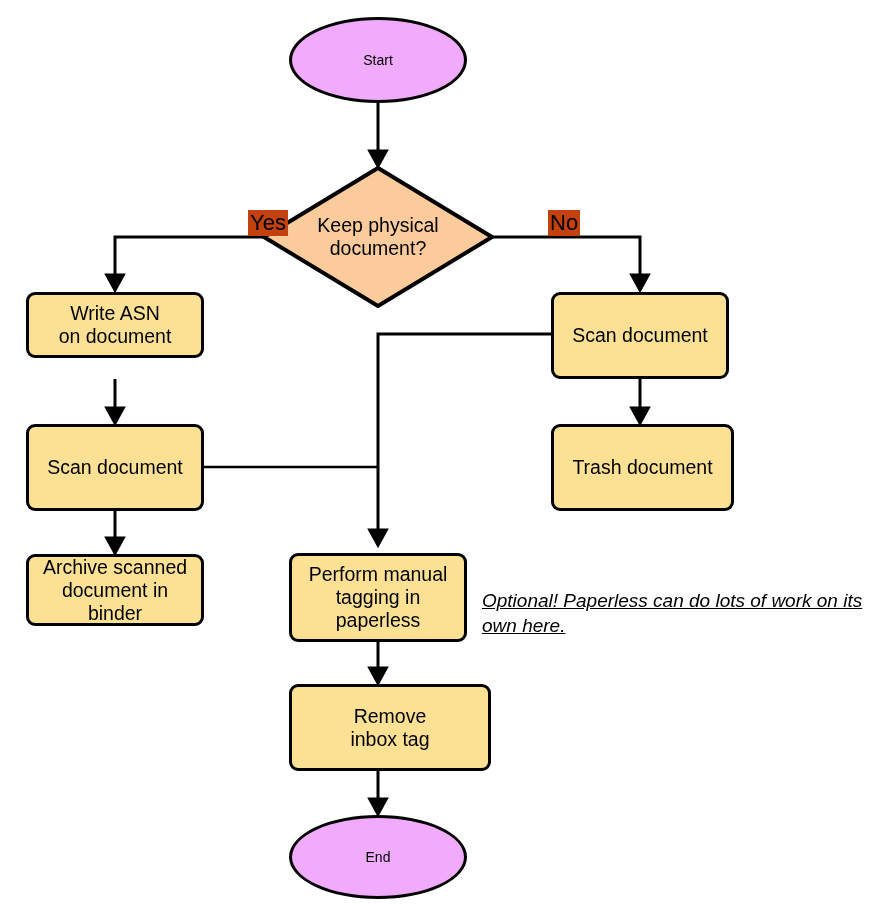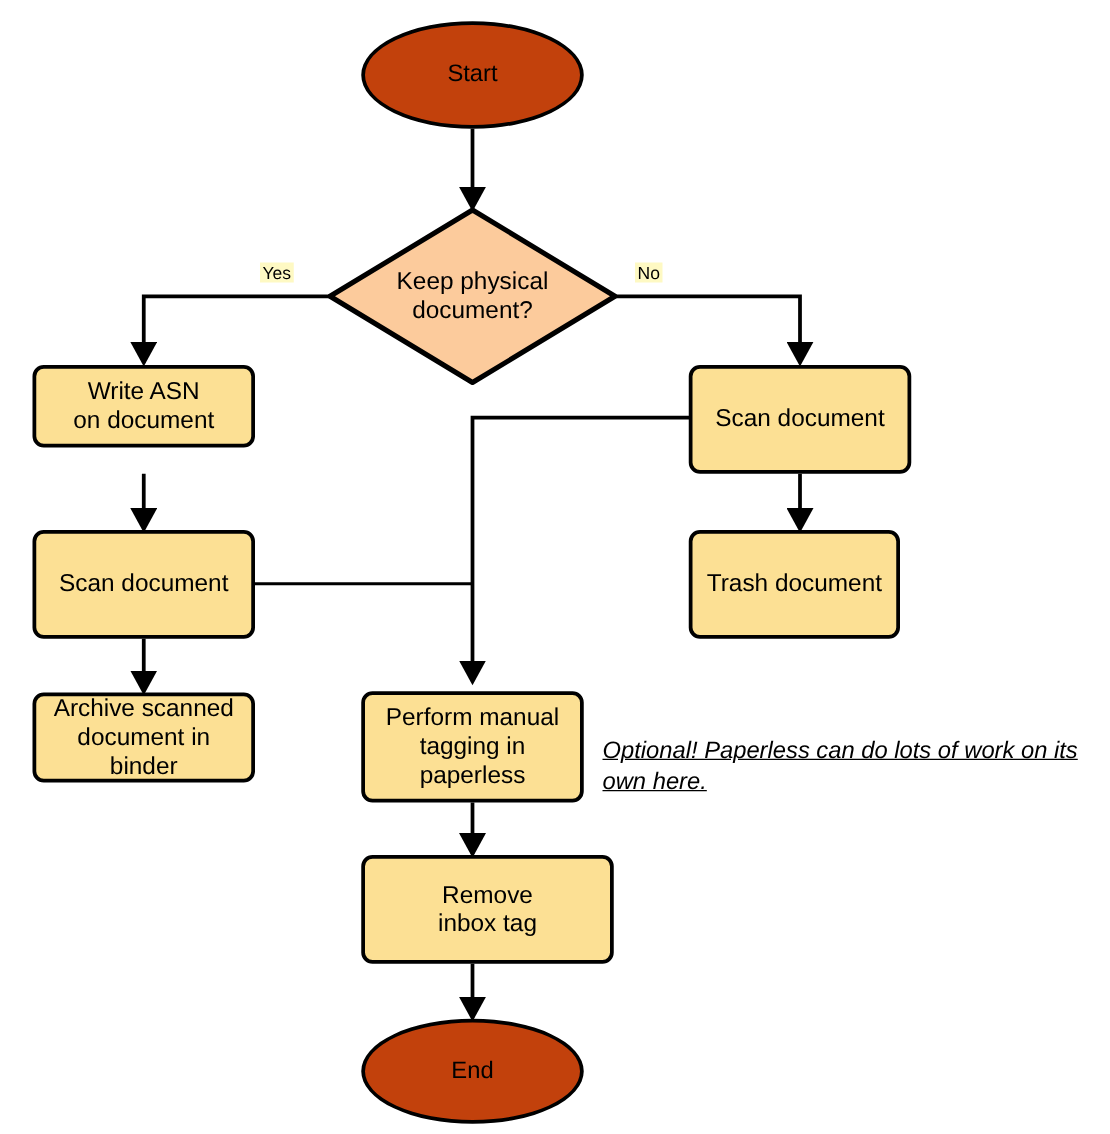--- a/index.html
+++ b/index.html
@@ -37,38 +37,39 @@
     line-height: 1.18;
     white-space: pre-line;
   }
   .node.process {
     background: #fce094;
     border: 3.5px solid #000000;
     border-radius: 9px;
     font-size: 19.5px;
   }
   .node.terminal {
-    background: #c2410c;
+    background: #f0abfc;
     border: 3.5px solid #000000;
     border-radius: 50%;
-    font-size: 19px;
+    font-size: 14px;
     justify-content: center;
   }
   .node.decision-label {
     font-size: 19.5px;
     background: transparent;
     border: none;
     pointer-events: none;
   }
   .edge-label {
     position: absolute;
-    font-size: 14px;
+    font-size: 22px;
     color: #000000;
-    background: #fef9c3;
+    background: #c2410c;
     padding: 0 2px;
+    margin-left: 40px;
   }
   .annotation {
     position: absolute;
     font-size: 19px;
     font-style: italic;
     color: #000000;
     line-height: 1.32;
     width: 400px;
     text-decoration: underline;
   }
@@ -132,21 +133,21 @@
   <div class="node process" style="left:26px; top:554px; width:178px; height:72px;">
     <span>Archive scanned
 document in
 binder</span>
   </div>
 
   <div class="node process" style="left:551px; top:292px; width:178px; height:87px;">
     <span>Scan document</span>
   </div>
 
-  <div class="node process" style="left:551px; top:424px; width:169px; height:87px;">
+  <div class="node process" style="left:551px; top:424px; width:183px; height:87px;">
     <span>Trash document</span>
   </div>
 
   <div class="node process" style="left:289px; top:553px; width:178px; height:89px;">
     <span>Perform manual
 tagging in
 paperless</span>
   </div>
 
   <div class="node process" style="left:289px; top:684px; width:202px; height:87px;">

